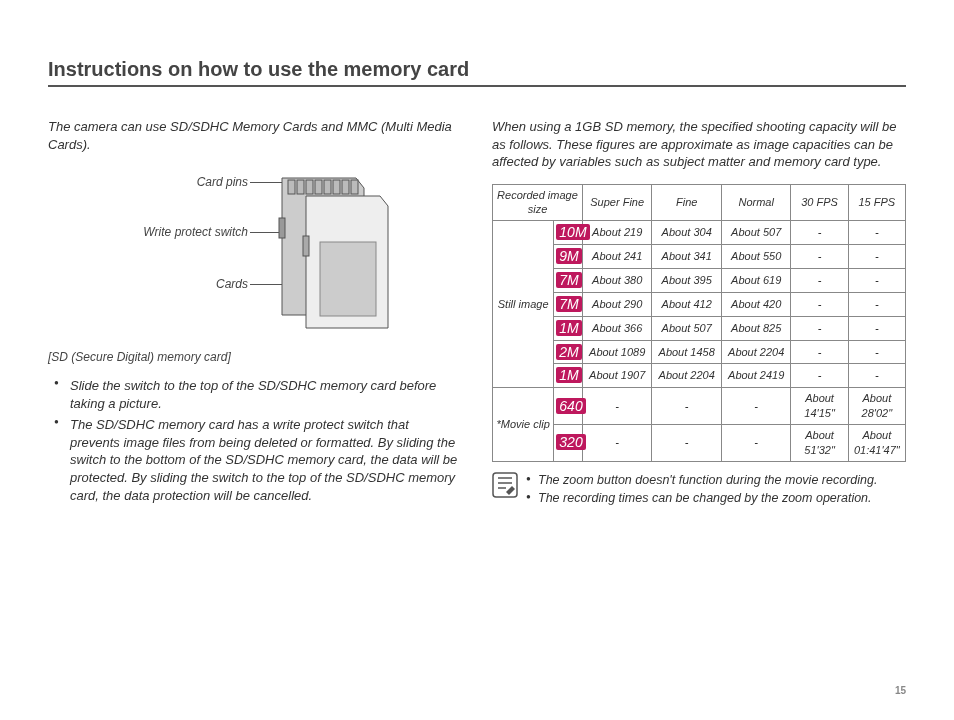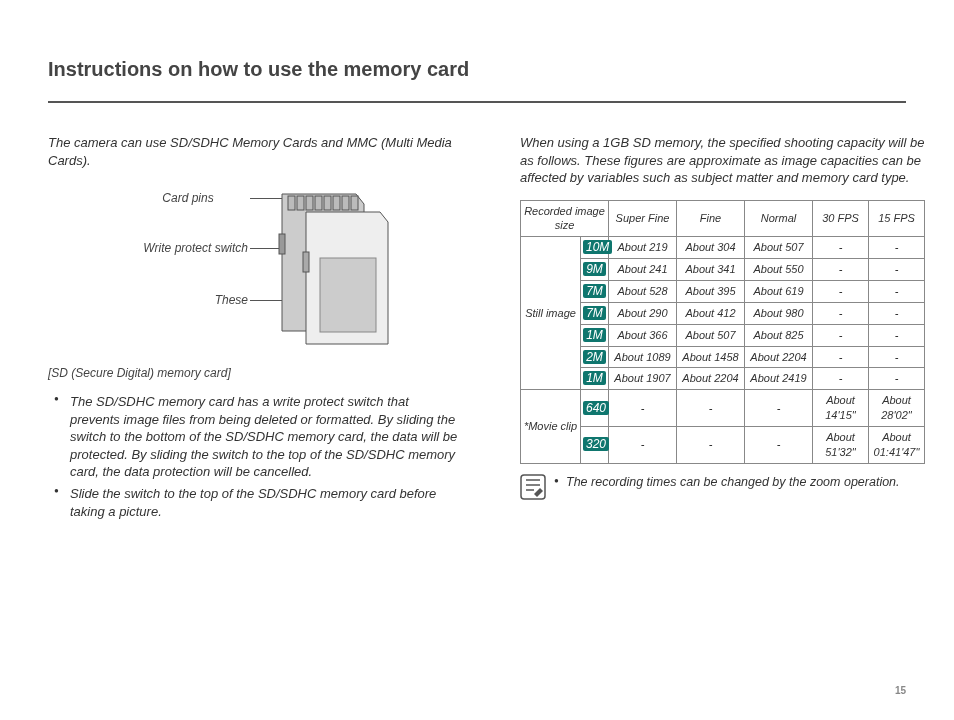--- a/index.html
+++ b/index.html
@@ -13,36 +13,36 @@
     box-sizing: border-box;
   }
   .page {
     padding: 58px 48px 20px 48px;
   }
   .title {
     font-size: 20px;
     font-weight: bold;
     color: #444;
     border-bottom: 2px solid #555;
-    padding-bottom: 20px;
+    padding-bottom: 4px;
     margin-bottom: 18px;
   }
   .cols {
     display: flex;
     gap: 34px;
     font-style: italic;
   }
   .col {
     flex: 1;
     font-size: 13px;
     line-height: 1.35;
     color: #333;
   }
   .col-left { flex: 0 0 410px; }
-  .col-right { flex: 1; margin-left: 28px; }
+  .col-right { flex: 1; }
   .diagram-wrap {
     margin: 12px 0 8px 0;
     height: 175px;
     position: relative;
   }
   .sd-card {
     position: absolute;
     left: 228px;
     top: 4px;
   }
@@ -85,24 +85,24 @@
     font-weight: normal;
   }
   table.cap th { font-weight: normal; }
   col.c-rec { width: 60px; }
   col.c-icon { width: 28px; }
   col.c-val { width: 68px; }
   col.c-fps { width: 56px; }
   .small { font-size: 9.5px; }
   .icon-badge {
     display: inline-block;
-    background: #0f766e;
+    background: #be185d;
     color: #fff;
     border-radius: 2px;
-    font-size: 12px;
+    font-size: 14px;
     padding: 1px 3px;
     line-height: 1;
     min-width: 14px;
   }
   .notebox {
     display: flex;
     gap: 8px;
     margin-top: 10px;
     font-size: 12.5px;
     color: #333;
@@ -141,27 +141,27 @@
 <div class="page">
   <div class="title">Instructions on how to use the memory card</div>
 
   <div class="cols">
 
     <div class="col col-left">
       <p>The camera can use SD/SDHC Memory Cards and MMC (Multi Media Cards).</p>
 
       <div class="diagram-wrap">
 
-        <div class="label-text" style="left:80px; top:8px; width:120px;text-align:center;">Card pins</div>
+        <div class="label-text" style="left:80px; top:8px; width:120px;">Card pins</div>
         <div class="label-line" style="left:202px; top:16px; width:34px;"></div>
 
         <div class="label-text" style="left:80px; top:58px; width:120px;">Write protect switch</div>
         <div class="label-line" style="left:202px; top:66px; width:30px;"></div>
 
-        <div class="label-text" style="left:80px; top:110px; width:120px;">These</div>
+        <div class="label-text" style="left:80px; top:110px; width:120px;">Cards</div>
         <div class="label-line" style="left:202px; top:118px; width:68px;"></div>
 
         <div class="sd-card">
           <svg width="140" height="160" viewBox="0 0 140 160">
 
             <path d="M6 8 L80 8 L88 18 L88 145 L6 145 Z" fill="#ccc" stroke="#555"></path>
 
             <rect x="3" y="48" width="6" height="20" fill="#999" stroke="#555"></rect>
 
             <g fill="#bbb" stroke="#555">
@@ -178,22 +178,22 @@
             <path d="M30 26 L104 26 L112 36 L112 158 L30 158 Z" fill="#eee" stroke="#555"></path>
             <rect x="27" y="66" width="6" height="20" fill="#aaa" stroke="#555"></rect>
             <rect x="44" y="72" width="56" height="74" fill="#ccc" stroke="#888"></rect>
           </svg>
         </div>
       </div>
 
       <div class="caption">[SD (Secure Digital) memory card]</div>
 
       <ul class="bullets">
+        <li>Slide the switch to the top of the SD/SDHC memory card before taking a picture.</li>
         <li>The SD/SDHC memory card has a write protect switch that prevents image files from being deleted or formatted. By sliding the switch to the bottom of the SD/SDHC memory card, the data will be protected. By sliding the switch to the top of the SD/SDHC memory card, the data protection will be cancelled.</li>
-        <li>Slide the switch to the top of the SD/SDHC memory card before taking a picture.</li>
       </ul>
     </div>
 
     <div class="col col-right">
       <p>When using a 1GB SD memory, the specified shooting capacity will be as follows. These figures are approximate as image capacities can be affected by variables such as subject matter and memory card type.</p>
 
       <table class="cap">
         <colgroup>
           <col class="c-rec">
             <col class="c-icon">
@@ -225,31 +225,31 @@
         <tr>
           <td><span class="icon-badge">9M</span></td>
           <td>About 241</td>
           <td>About 341</td>
           <td>About 550</td>
           <td>-</td>
           <td>-</td>
         </tr>
         <tr>
           <td><span class="icon-badge">7M</span></td>
-          <td>About 528</td>
+          <td>About 380</td>
           <td>About 395</td>
           <td>About 619</td>
           <td>-</td>
           <td>-</td>
         </tr>
         <tr>
           <td><span class="icon-badge">7M</span></td>
           <td>About 290</td>
           <td>About 412</td>
-          <td>About 980</td>
+          <td>About 420</td>
           <td>-</td>
           <td>-</td>
         </tr>
         <tr>
           <td><span class="icon-badge">1M</span></td>
           <td>About 366</td>
           <td>About 507</td>
           <td>About 825</td>
           <td>-</td>
           <td>-</td>
@@ -291,20 +291,21 @@
       </tbody>
         </table>
 
       <div class="notebox">
         <svg class="note-icon" viewBox="0 0 26 26">
           <rect x="1" y="1" width="24" height="24" rx="3" fill="none" stroke="#555" stroke-width="1.5"></rect>
           <path d="M6 6 L20 6 M6 11 L20 11 M6 16 L14 16" stroke="#555" stroke-width="1.5" fill="none"></path>
           <path d="M14 20 L20 14 L23 17 L17 23 Z" fill="#555"></path>
         </svg>
         <ul class="note-list">
+          <li>The zoom button doesn't function during the movie recording.</li>
           <li>The recording times can be changed by the zoom operation.</li>
         </ul>
       </div>
     </div>
   </div>
 </div>
 
 <div class="page-num">15</div>
 
 </body></html>

